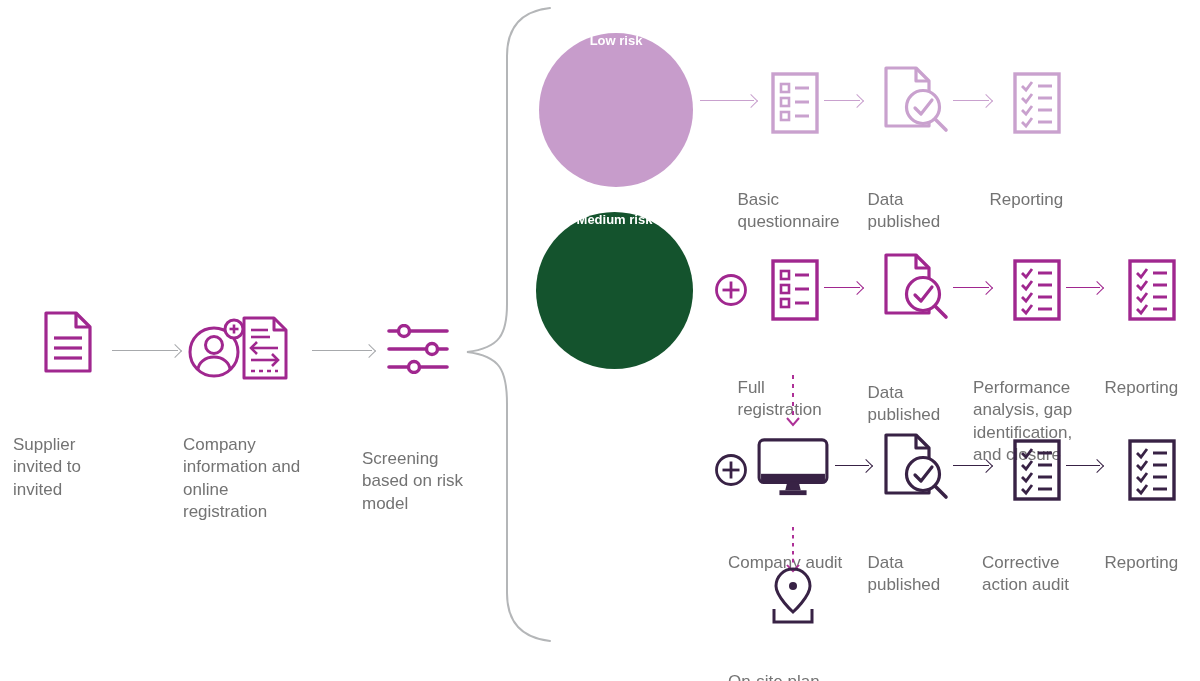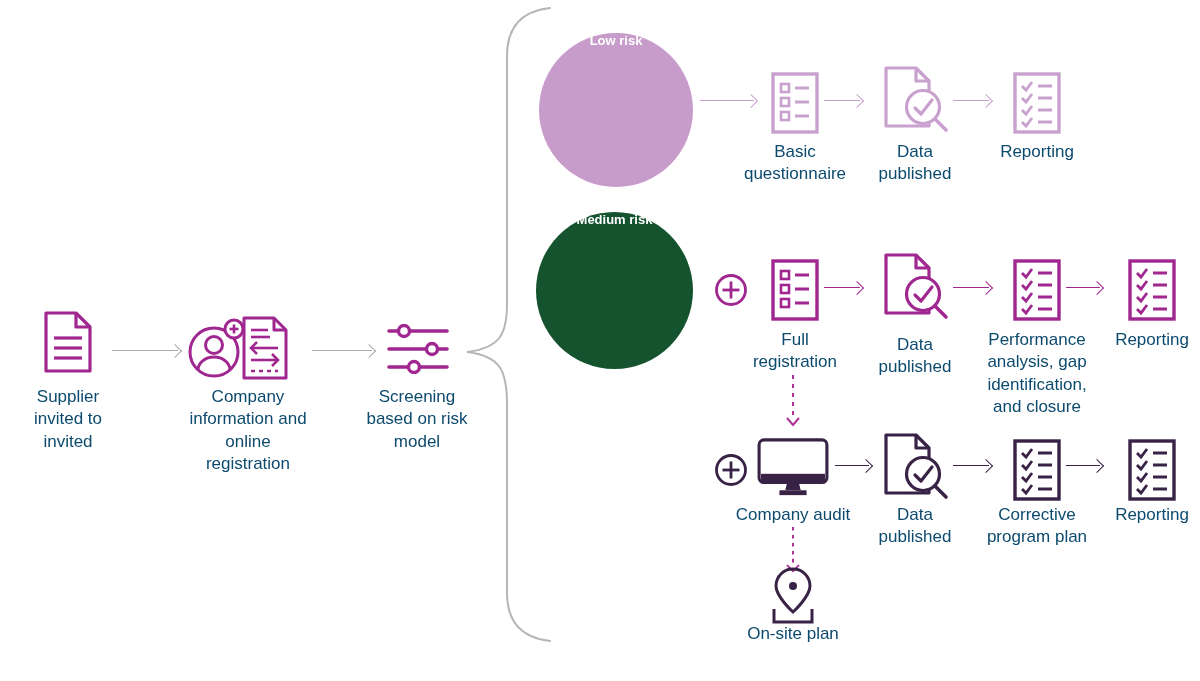--- a/index.html
+++ b/index.html
@@ -12,21 +12,21 @@
 
   
   .c-magenta { color:#a0278f; }
   .c-light   { color:#c9a1ce; }
   .c-dark    { color:#382245; }
   .c-gray    { color:#a7a9ac; }
   .c-dash    { color:#ad3097; }
 
   .lbl {
     position:absolute; transform:translateX(-50%);
-    text-align:center; font-size:17px; line-height:1.32; color:#0c4a6e;
+    text-align:left; font-size:17px; line-height:1.32; color:#737373;margin-top:48px;
   }
 
   .circle {
     position:absolute; border-radius:50%;
     display:flex; align-items:flex-start; justify-content:center;
     color:#ffffff; font-weight:700; font-size:13px;
   }
   .circle-low    { background:#c79ccb; }
   .circle-medium { background:#14532d; }
   .circle-high   { background:#382245; }
@@ -88,21 +88,21 @@
   <div class="abs icon c-magenta" style="left:387px; top:324px; width:62px; height:50px;">
       <svg viewBox="0 0 62 50">
         <line x1="2" y1="7" x2="60" y2="7" stroke="currentColor" stroke-width="3.6" stroke-linecap="round"></line>
         <line x1="2" y1="25" x2="60" y2="25" stroke="currentColor" stroke-width="3.6" stroke-linecap="round"></line>
         <line x1="2" y1="43" x2="60" y2="43" stroke="currentColor" stroke-width="3.6" stroke-linecap="round"></line>
         <circle cx="17" cy="7" r="5.5" fill="#ffffff" stroke="currentColor" stroke-width="3.4"></circle>
         <circle cx="45" cy="25" r="5.5" fill="#ffffff" stroke="currentColor" stroke-width="3.4"></circle>
         <circle cx="27" cy="43" r="5.5" fill="#ffffff" stroke="currentColor" stroke-width="3.4"></circle>
       </svg>
     </div>
-  <div class="lbl" style="left:417px; top:386px; width:110px;">Screening based on risk model</div>
+  <div class="lbl" style="left:417px; top:400px; width:110px;">Screening based on risk model</div>
 
   <svg class="abs" style="left:452px; top:4px;" width="110" height="645" viewBox="0 0 110 645">
     <path d="M98 4 C70 7 55 22 55 52 L55 300 C55 330 48 344 15 348 C48 352 55 366 55 400 L55 589 C55 619 70 634 98 637" fill="none" stroke="#b4b6b8" stroke-width="2" stroke-linecap="round"></path>
   </svg>
 
   <div class="circle circle-low" style="left:539px; top:33px; width:154px; height:154px;">
     <span>Low risk</span>
   </div>
   <div class="circle circle-medium" style="left:536px; top:212px; width:157px; height:157px;">
     <span>Medium risk</span>
@@ -257,21 +257,21 @@
         <polyline points="11,15 15,19 21,11" fill="none" stroke="currentColor" stroke-width="2.8"></polyline>
         <line x1="27" y1="15" x2="41" y2="15" stroke="currentColor" stroke-width="3"></line>
         <polyline points="11,27 15,31 21,23" fill="none" stroke="currentColor" stroke-width="2.8"></polyline>
         <line x1="27" y1="27" x2="41" y2="27" stroke="currentColor" stroke-width="3"></line>
         <polyline points="11,39 15,43 21,35" fill="none" stroke="currentColor" stroke-width="2.8"></polyline>
         <line x1="27" y1="39" x2="41" y2="39" stroke="currentColor" stroke-width="3"></line>
         <polyline points="11,51 15,55 21,47" fill="none" stroke="currentColor" stroke-width="2.8"></polyline>
         <line x1="27" y1="51" x2="41" y2="51" stroke="currentColor" stroke-width="3"></line>
       </svg>
     </div>
-  <div class="lbl" style="left:1037px; top:504px; width:110px;">Corrective program plan</div>
+  <div class="lbl" style="left:1037px; top:504px; width:110px;">Corrective action audit</div>
 
   <div class="arrow-r c-dark" style="left:1066px; top:465px; width:36px;"></div>
   <div class="abs icon c-dark" style="left:1126px; top:438px; width:52px; height:64px;">
       <svg viewBox="0 0 52 64">
         <rect x="4" y="3" width="44" height="58" fill="none" stroke="currentColor" stroke-width="3.4"></rect>
         <polyline points="11,15 15,19 21,11" fill="none" stroke="currentColor" stroke-width="2.8"></polyline>
         <line x1="27" y1="15" x2="41" y2="15" stroke="currentColor" stroke-width="3"></line>
         <polyline points="11,27 15,31 21,23" fill="none" stroke="currentColor" stroke-width="2.8"></polyline>
         <line x1="27" y1="27" x2="41" y2="27" stroke="currentColor" stroke-width="3"></line>
         <polyline points="11,39 15,43 21,35" fill="none" stroke="currentColor" stroke-width="2.8"></polyline>

